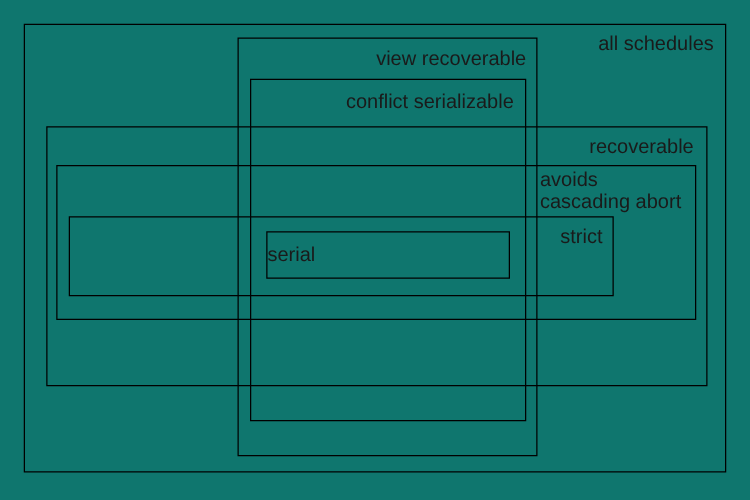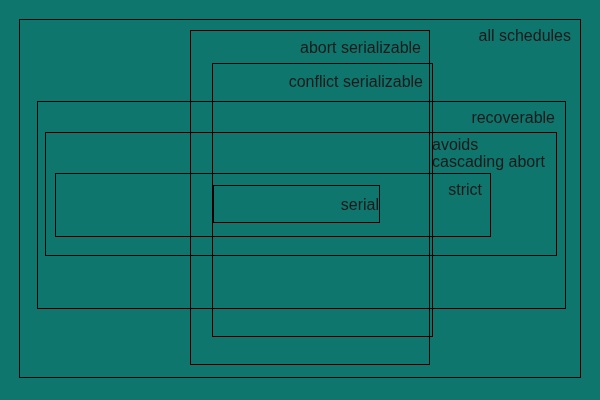--- a/index.html
+++ b/index.html
@@ -32,26 +32,26 @@
     font-size: 16px;
     line-height: 17px;
     white-space: pre-line;
     color: #1a1a1a;
   }
   .lbl.right { text-align: right; }
 
   
   #box-all      { left: 19px;  top: 19px;  width: 562px; height: 359px; }
   #box-view     { left: 190px; top: 30px;  width: 240px; height: 335px; }
-  #box-conflict { left: 212px; top: 63px;  width: 221px; height: 274px; }
+  #box-conflict { left: 200px; top: 63px;  width: 221px; height: 274px; }
   #box-rec      { left: 37px;  top: 101px; width: 529px; height: 208px; }
   #box-avoid    { left: 45px;  top: 132px; width: 512px; height: 124px; }
   #box-strict   { left: 55px;  top: 173px; width: 436px; height: 64px; }
-  #box-serial   { left: 213px; top: 185px; width: 167px; height: 38px;
-                  display: flex; align-items: center; justify-content: flex-end; }
+  #box-serial   { left: 213px; top: 185px; width: 195px; height: 38px;
+                  display: flex; align-items: center; justify-content: flex-start; }
 
   
   #lbl-all      { top: 7px;  right: 9px; }
   #lbl-view     { top: 8px;  right: 8px; }
   #lbl-conflict { top: 9px;  right: 9px; }
   #lbl-rec      { top: 7px;  right: 10px; }
   #lbl-avoid    { top: 3px;  left: 386px; }
   #lbl-strict   { top: 7px;  right: 8px; }
   #lbl-serial   { position: static; }
 </style>
@@ -71,21 +71,21 @@
   <div class="set" id="box-avoid">
     <span class="lbl" id="lbl-avoid">avoids
 cascading abort</span>
   </div>
 
   <div class="set" id="box-strict">
     <span class="lbl right" id="lbl-strict">strict</span>
   </div>
 
   <div class="set" id="box-view">
-    <span class="lbl right" id="lbl-view">abort serializable</span>
+    <span class="lbl right" id="lbl-view">view recoverable</span>
   </div>
 
   <div class="set" id="box-conflict">
     <span class="lbl right" id="lbl-conflict">conflict serializable</span>
   </div>
 
   <div class="set" id="box-serial">
     <span class="lbl" id="lbl-serial">serial</span>
   </div>
 

